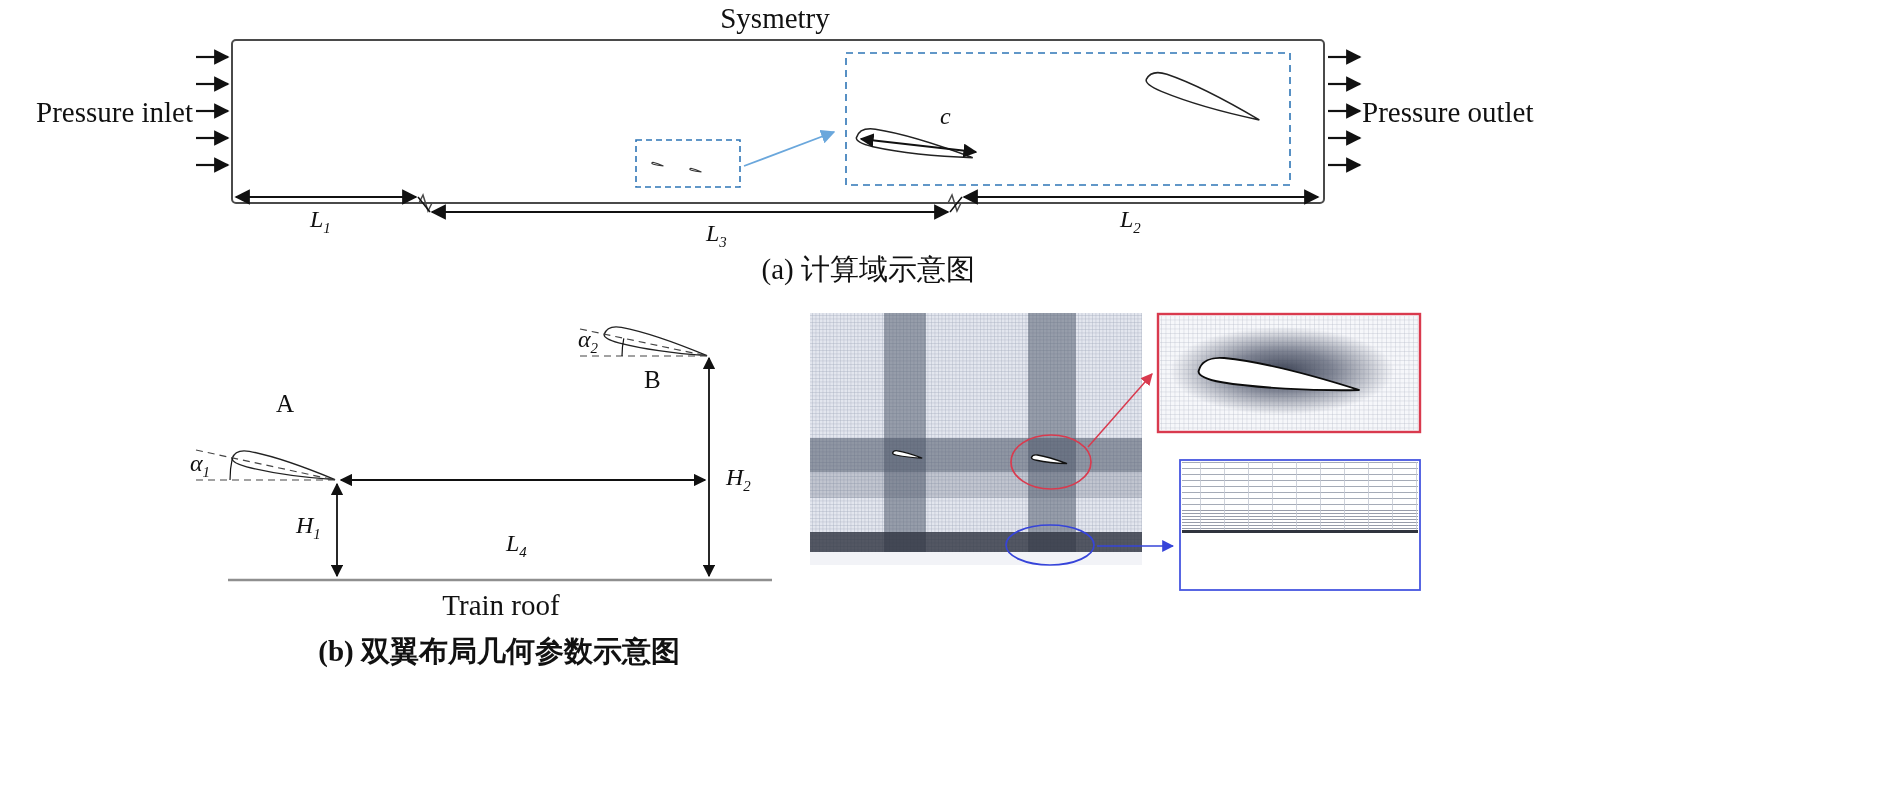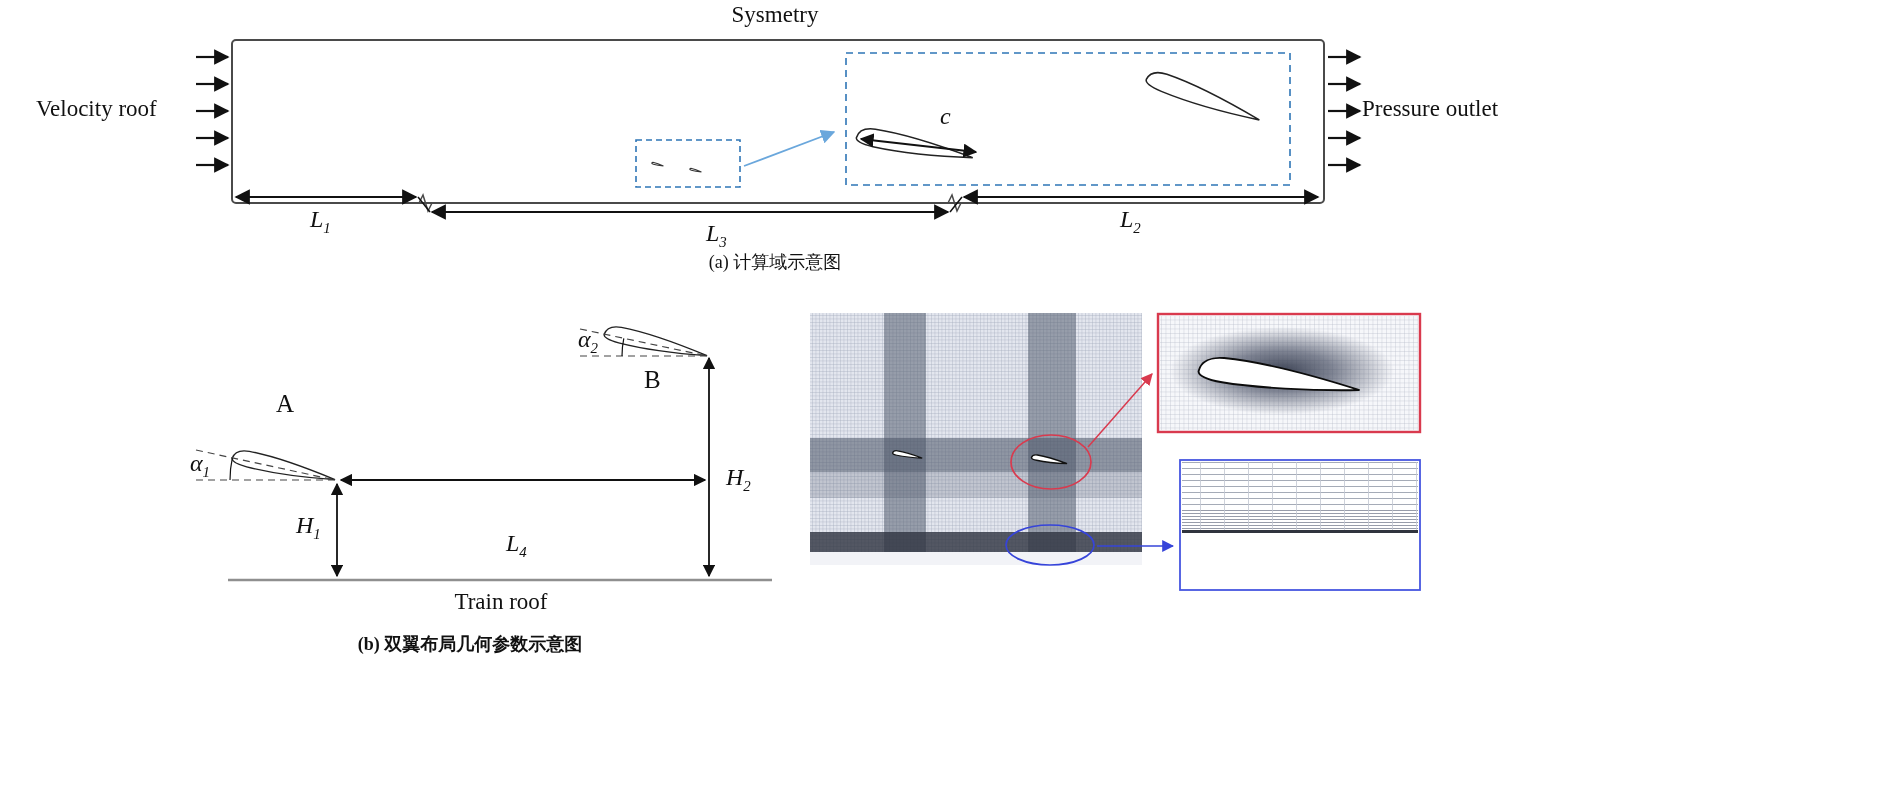--- a/index.html
+++ b/index.html
@@ -1,25 +1,25 @@
 <!DOCTYPE html>
 <html><head>
 <meta charset="utf-8">
 <style>
   html,body { margin:0; padding:0; background:#ffffff; }
   .page {
     position:relative; width:1890px; height:799px; background:#ffffff;
     font-family:"Liberation Serif", serif; color:#111; overflow:hidden;
   }
-  .lbl { position:absolute; font-size:23px; white-space:nowrap; line-height:1.15; }
+  .lbl { position:absolute; font-size:29px; white-space:nowrap; line-height:1.15; }
   .lbl.it { font-style:italic; }
   .dim { font-size:24px; font-style:italic; }
   .big { font-size:25px; }
   sub { font-size:0.62em; }
-  .caption { position:absolute; font-size:18px; text-align:center; white-space:nowrap; }
+  .caption { position:absolute; font-size:29px; text-align:right; white-space:nowrap; }
   svg { position:absolute; left:0; top:0; }
 </style>
 </head>
 <body>
 
 <div class="page">
 
   <svg width="1890" height="799" viewBox="0 0 1890 799">
     <defs>
       <marker id="mEnd" viewBox="0 0 10 10" refX="9" refY="5" markerWidth="7" markerHeight="7" orient="auto">
@@ -157,21 +157,21 @@
         <rect x="1180" y="460" width="240" height="130" fill="#ffffff" stroke="#4656e0" stroke-width="1.8"></rect>
         <rect x="1182" y="462" width="236" height="46" fill="url(#hlines6)"></rect>
         <rect x="1182" y="508" width="236" height="22" fill="url(#hlines3)"></rect>
         <rect x="1182" y="462" width="236" height="68" fill="url(#vlines)"></rect>
         <rect x="1182" y="530" width="236" height="3" fill="#30343e"></rect>
       </g>
     </g>
   </svg>
 
   <span class="lbl" style="left:675px;top:2px;width:200px;text-align:center;">Sysmetry</span>
-  <span class="lbl" style="left:36px;top:96px;">Velocity roof</span>
+  <span class="lbl" style="left:36px;top:96px;">Pressure inlet</span>
   <span class="lbl" style="left:1362px;top:96px;">Pressure outlet</span>
   <span class="lbl it" style="left:940px;top:103px;font-size:24px;">c</span>
 
   <span class="lbl dim" style="left:310px;top:206px;"><i>L</i><sub>1</sub></span>
   <span class="lbl dim" style="left:706px;top:220px;"><i>L</i><sub>3</sub></span>
   <span class="lbl dim" style="left:1120px;top:206px;font-family:Liberation Serif, serif;"><i>L</i><sub>2</sub></span>
 
   <span class="caption" style="left:575px;top:250px;width:400px;">(a) 计算域示意图</span>
 
   <span class="lbl big" style="left:276px;top:390px;">A</span>

